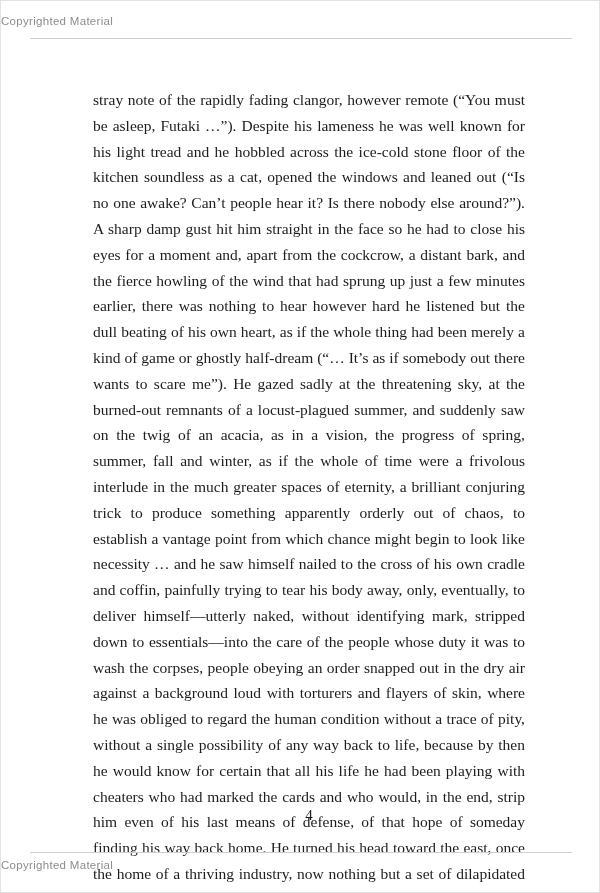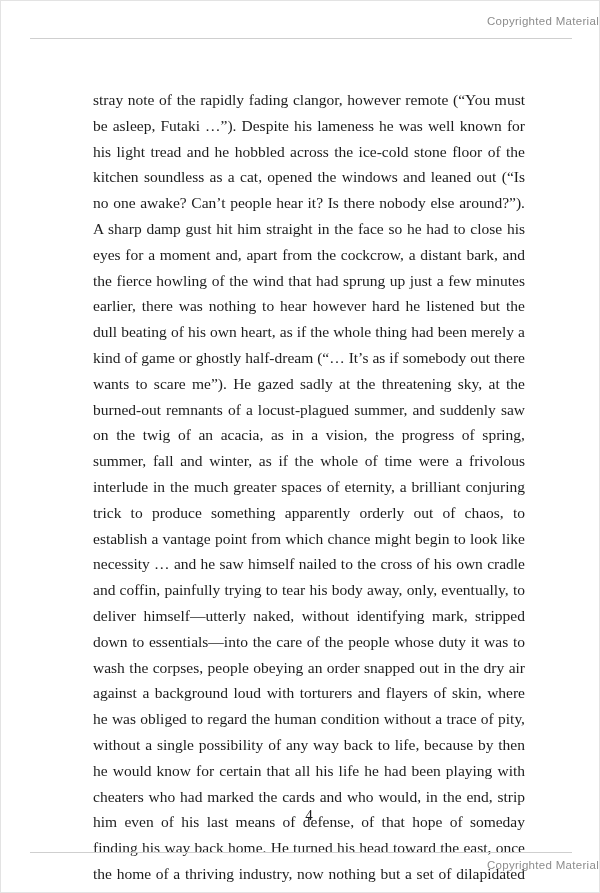--- a/index.html
+++ b/index.html
@@ -15,21 +15,21 @@
     margin: 0 auto;
     background: #ffffff;
     box-sizing: border-box;
     border: 1px solid #e3e3e3;
     overflow: hidden;
   }
   .copyright-notice {
     position: absolute;
     left: 0;
     width: 100%;
-    text-align: right;
+    text-align: left;
     font-family: "Liberation Sans", sans-serif;
     font-size: 11.5px;
     letter-spacing: 0.3px;
     color: #8d8d8d;
   }
   .copyright-notice.top { top: 14px; }
   .copyright-notice.bottom { top: 858px; }
   .rule {
     position: absolute;
     left: 29px;

